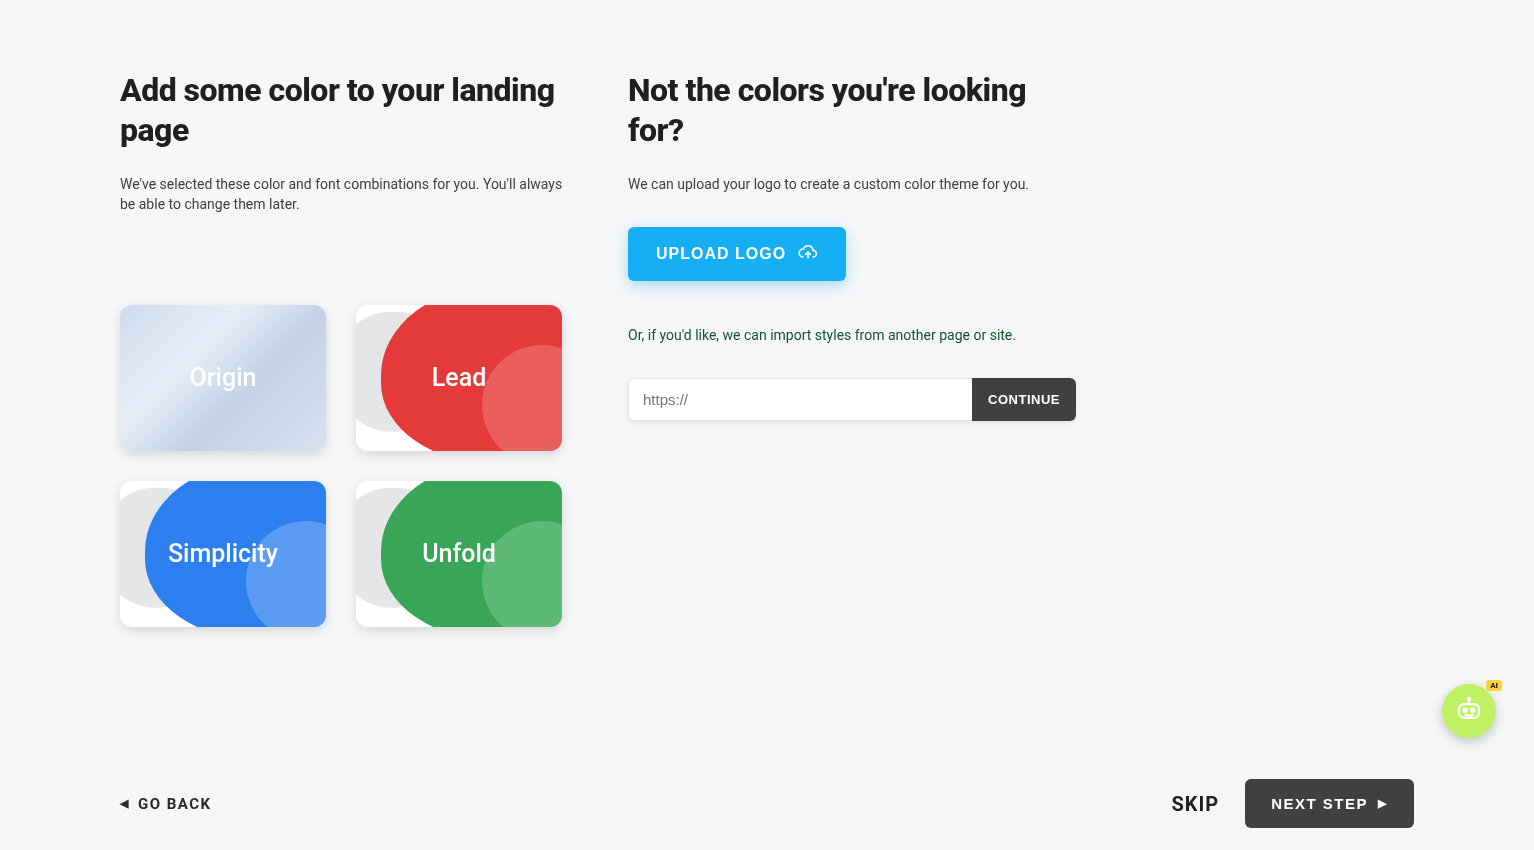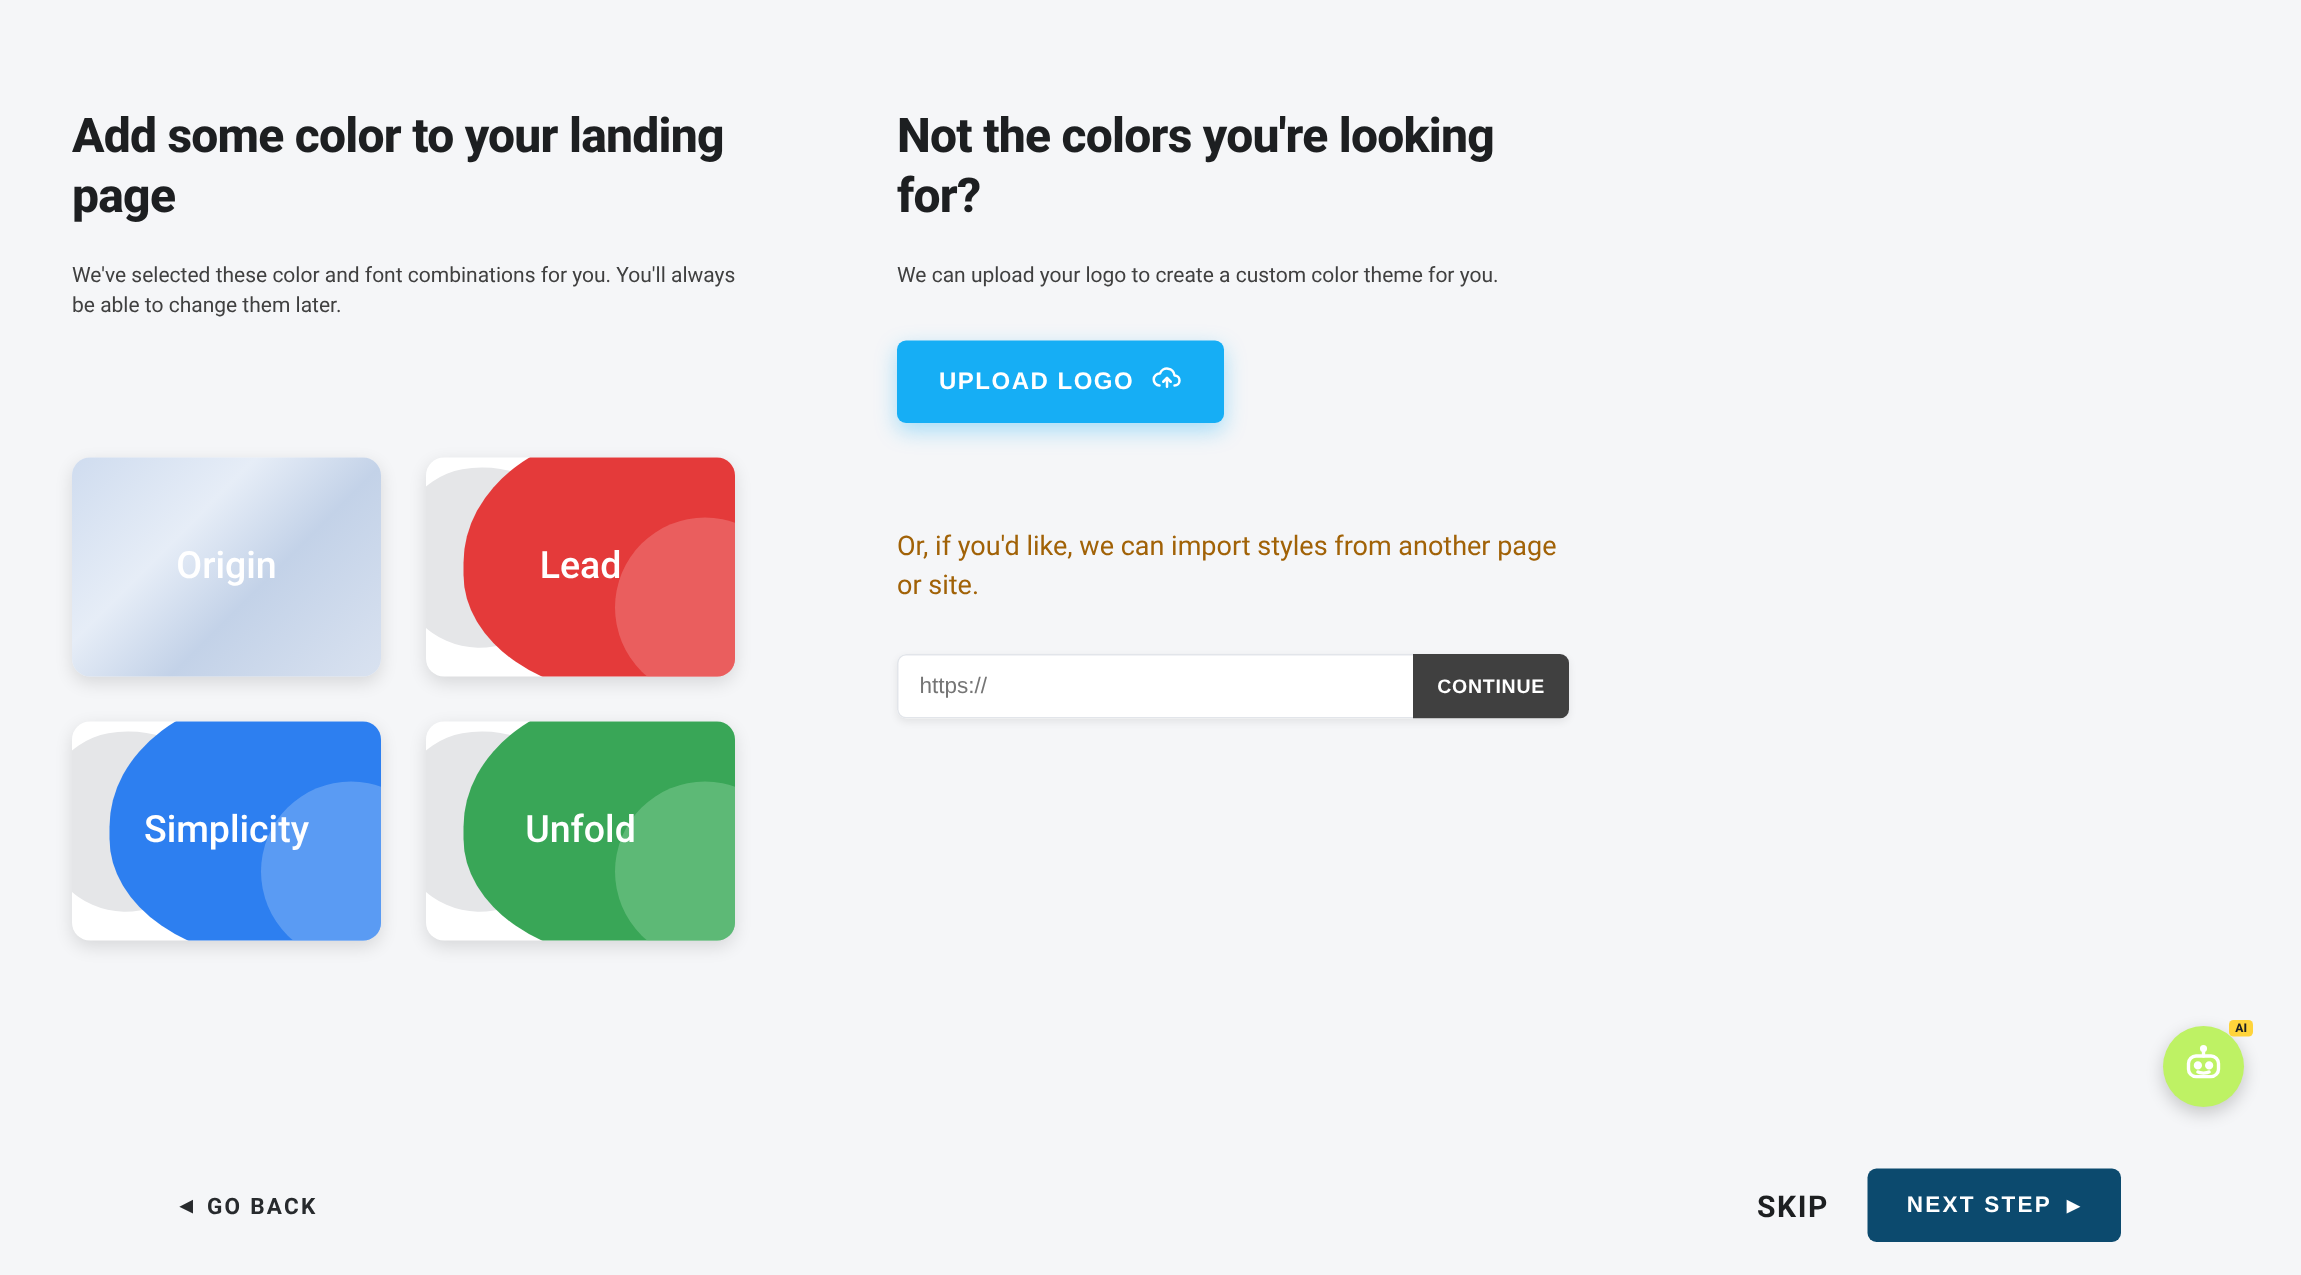--- a/index.html
+++ b/index.html
@@ -1,44 +1,44 @@
 <!DOCTYPE html>
 <html><head>
 <meta charset="utf-8">
 <style>
 *{box-sizing:border-box;margin:0;padding:0}
 body{font-family:-apple-system,BlinkMacSystemFont,"Segoe UI",Roboto,Arial,sans-serif;background:#f5f6f8;width:1534px;height:850px;position:relative;overflow:hidden}
-.container{padding:70px 120px 120px 48px;display:flex;gap:90px}
+.container{padding:70px 120px 120px 120px;display:flex;gap:48px}
 .col{flex:0 0 auto}
 .col-left{width:460px}
 .col-right{width:460px}
 h1{font-size:32px;font-weight:800;color:#1d1f21;line-height:1.25;margin-bottom:24px;letter-spacing:-0.5px}
 .subhead{font-size:14px;color:#404040;line-height:1.45;margin-bottom:20px}
 .cards{display:flex;flex-wrap:wrap;gap:30px;margin-top:90px}
 .card{width:206px;height:146px;border-radius:12px;background:#fff;position:relative;overflow:hidden;box-shadow:0 4px 12px rgba(0,0,0,0.12);cursor:pointer;display:flex;align-items:center;justify-content:center}
 .card-origin{background:linear-gradient(135deg,#cfdcef 0%,#e6edf7 35%,#c3d2e8 60%,#d9e2f0 100%)}
 .card-origin .label{color:#283543;font-size:25px;font-weight:500}
 .blob-back{position:absolute;left:-20px;top:6px;width:120px;height:120px;border-radius:50% 60% 55% 50%/55% 50% 60% 50%;background:#e5e6e8;transform:rotate(-10deg)}
 .blob{position:absolute;left:25px;top:-20px;width:260px;height:180px;border-radius:50% 60% 55% 50%/55% 50% 60% 50%}
 .blob-accent{position:absolute;right:-40px;top:40px;width:120px;height:120px;border-radius:50%;opacity:.55}
 .card-lead .blob{background:#e43a3a}.card-lead .blob-accent{background:#ef7b7b}
 .card-simplicity .blob{background:#2d7ff0}.card-simplicity .blob-accent{background:#7fb2f6}
 .card-unfold .blob{background:#39a657}.card-unfold .blob-accent{background:#7cc98f}
 .card .label{position:relative;z-index:3;font-size:25px;font-weight:500;color:#fff}
 .upload-btn{display:inline-flex;align-items:center;gap:12px;background:#16aef5;color:#fff;font-weight:800;font-size:16px;letter-spacing:1px;padding:15px 28px;border:none;border-radius:6px;cursor:pointer;margin-top:13px;box-shadow:0 5px 14px rgba(22,174,245,.35)}
-.or-text{font-size:18px;color:#a16207;line-height:1.45;margin-top:70px}
+.or-text{font-size:14px;color:#14532d;line-height:1.45;margin-top:44px}
 .url-row{display:flex;margin-top:32px;border-radius:6px;overflow:hidden;box-shadow:0 2px 6px rgba(0,0,0,.08);width:448px}
 .url-input{flex:1;border:1px solid #e2e5ea;border-right:none;padding:12px 14px;font-size:15px;color:#0f172a;outline:none;border-radius:6px 0 0 6px}
 .continue-btn{background:#404040;color:#fff;border:none;font-weight:800;font-size:13px;letter-spacing:.5px;padding:0 16px;cursor:pointer}
 .footer{position:absolute;left:0;right:0;bottom:22px;padding:0 120px;display:flex;align-items:center;justify-content:space-between}
 .go-back{display:flex;align-items:center;gap:8px;color:#272a2d;font-weight:700;font-size:15px;letter-spacing:1.5px;cursor:pointer}
 .go-back .caret{font-size:11px}
 .footer-right{display:flex;align-items:center;gap:26px}
 .skip{color:#1d1f21;font-weight:700;font-size:20px;letter-spacing:1px;cursor:pointer}
-.next-btn{background:#0c4a6e;color:#fff;border:none;border-radius:6px;padding:16px 26px;font-weight:800;font-size:15px;letter-spacing:1.5px;display:flex;align-items:center;gap:10px;cursor:pointer}
+.next-btn{background:#404040;color:#fff;border:none;border-radius:6px;padding:16px 26px;font-weight:800;font-size:15px;letter-spacing:1.5px;display:flex;align-items:center;gap:10px;cursor:pointer}
 .next-btn .caret{font-size:11px}
 .chat-fab{position:absolute;right:38px;bottom:112px;width:54px;height:54px;border-radius:50%;background:#bef264;display:flex;align-items:center;justify-content:center;cursor:pointer;box-shadow:0 4px 12px rgba(0,0,0,.2)}
 .chat-fab svg{width:30px;height:30px}
 .ai-badge{position:absolute;top:-4px;right:-6px;background:#ffd43b;color:#1d1f21;font-size:8px;font-weight:800;padding:1px 4px;border-radius:3px}
 </style>
 </head>
 <body>
 
 <div class="container">
   <div class="col col-left">

